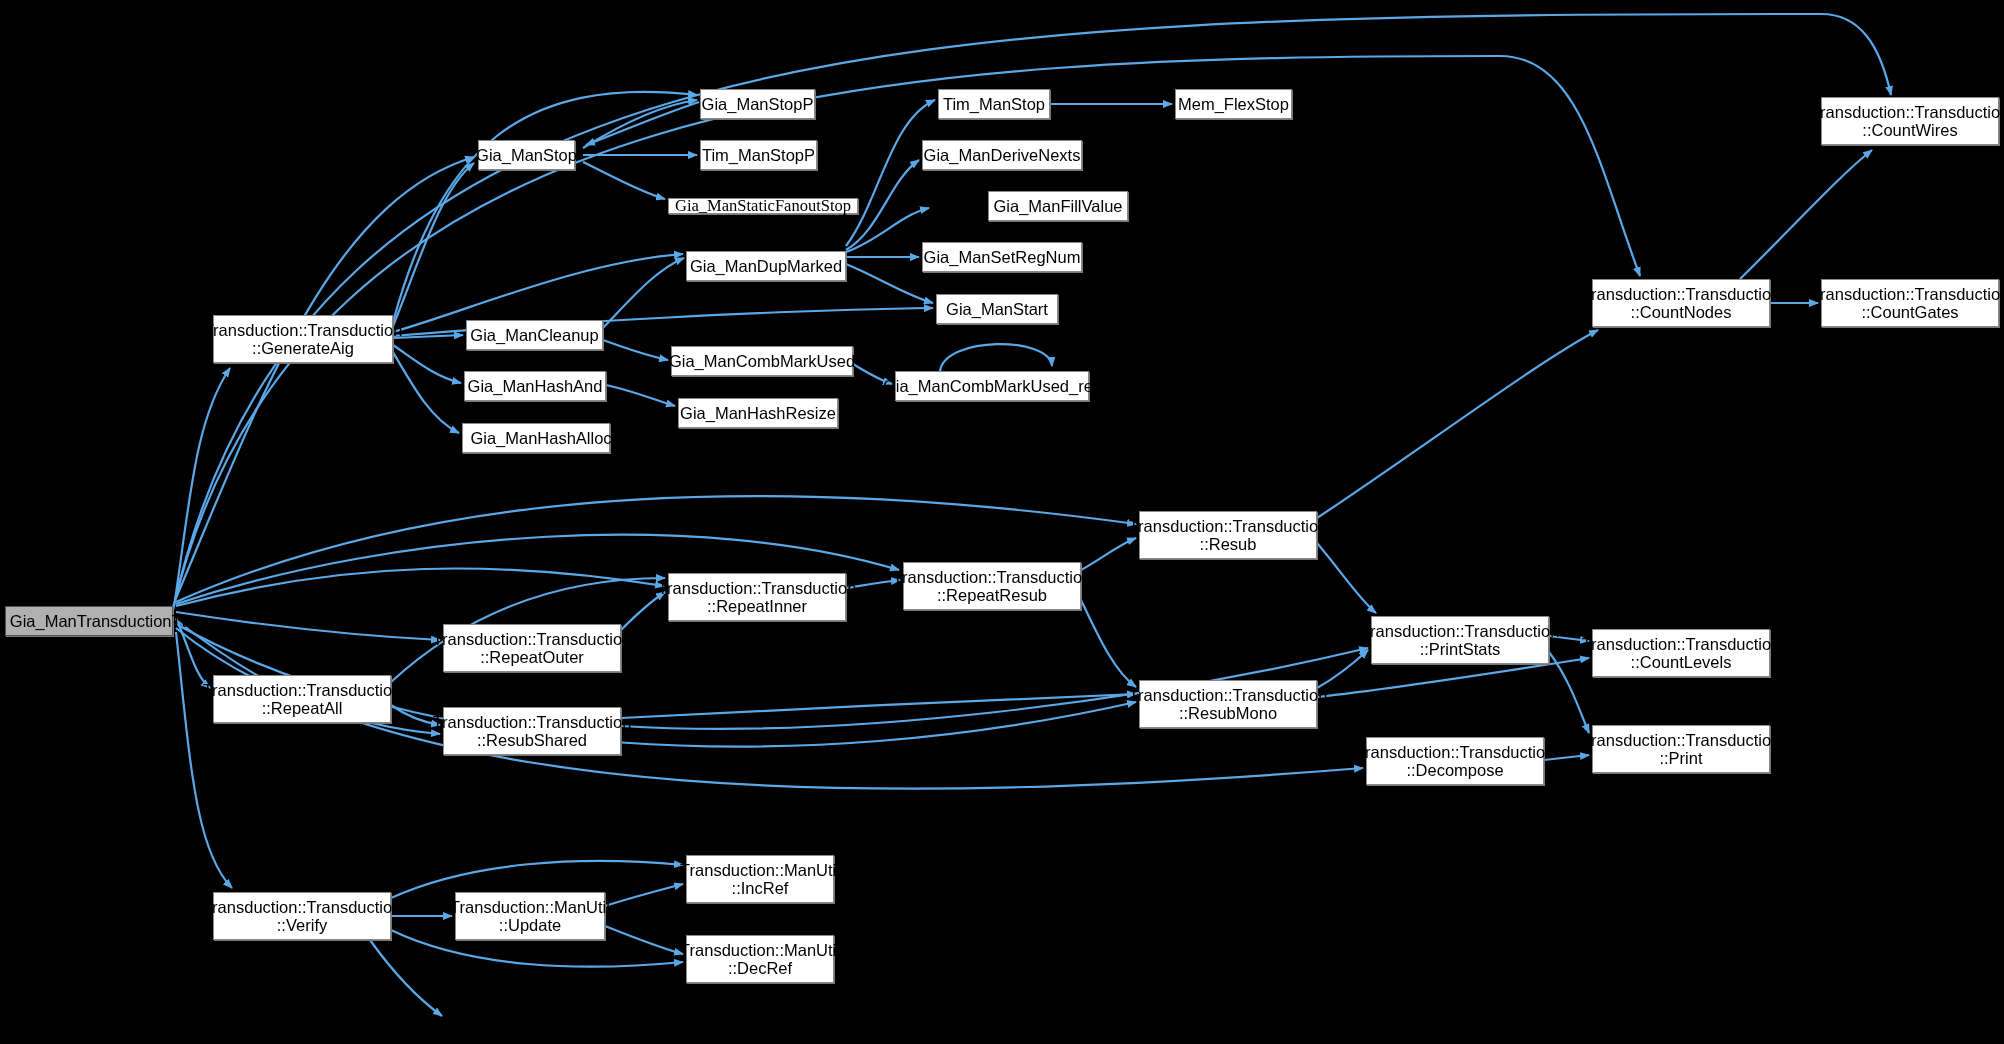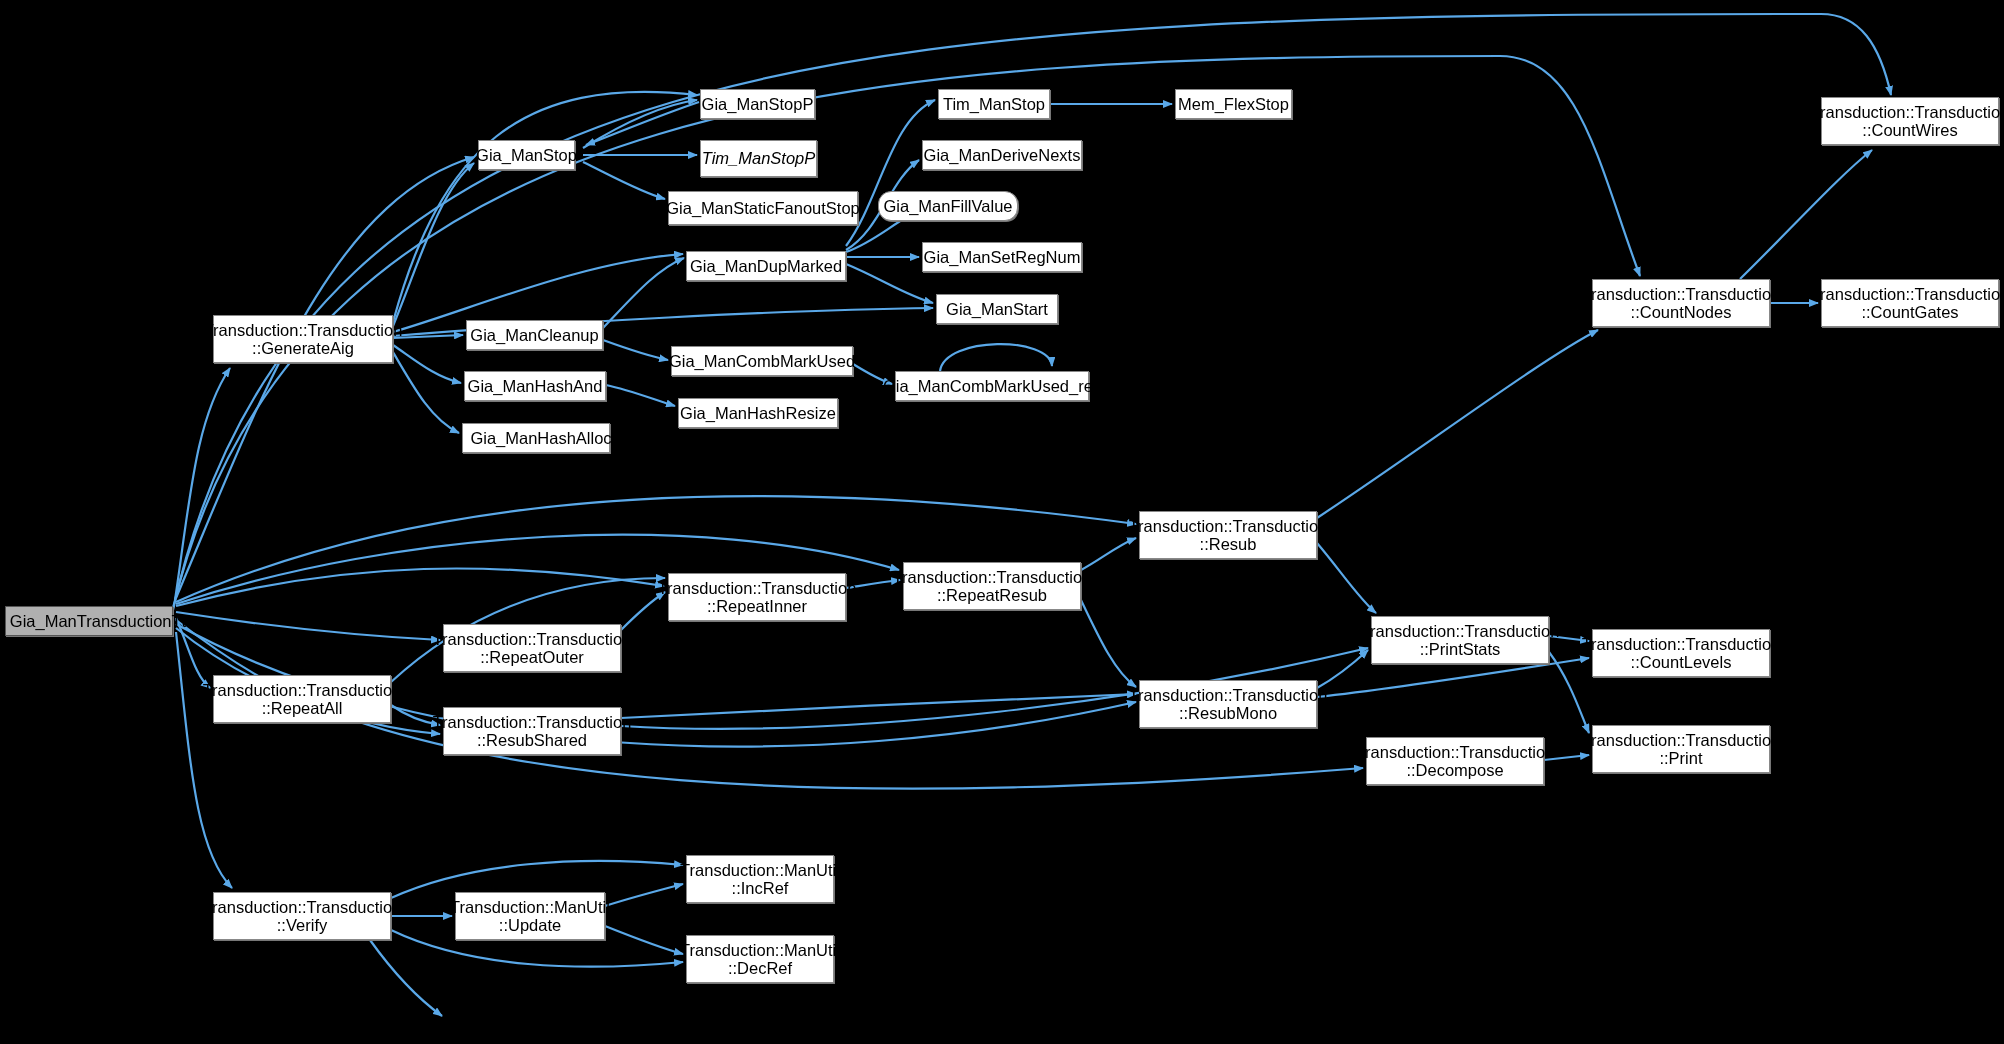--- a/index.html
+++ b/index.html
@@ -82,27 +82,27 @@
         <path d="M 605 906 C 630 898 660 890 683 884" fill="none" stroke="#5aa8e8" stroke-width="2.2" marker-end="url(#ah)"></path>
         <path d="M 605 926 C 630 936 660 948 683 954" fill="none" stroke="#5aa8e8" stroke-width="2.2" marker-end="url(#ah)"></path>
       </g>
   </svg>
   <div id="node-layer">
       <div class="node root" style="left: 5px; top: 606px; width: 168px; height: 30px; padding-left: 24px;">Gia_ManTransductionTt</div>
       <div class="node" style="left: 213px; top: 315px; width: 180px; height: 48px;">Transduction::Transduction
 ::GenerateAig</div>
       <div class="node" style="left: 478px; top: 140px; width: 97px; height: 30px;">Gia_ManStop</div>
       <div class="node" style="left: 700px; top: 89px; width: 115px; height: 30px;">Gia_ManStopP</div>
-      <div class="node" style="left: 700px; top: 140px; width: 117px; height: 37px; font-style: italic;">Tim_ManStopP</div>
-      <div class="node" style="left: 668px; top: 191px; width: 190px; height: 34px;">Gia_ManStaticFanoutStop</div>
+      <div class="node" style="left: 700px; top: 140px; width: 117px; height: 30px;">Tim_ManStopP</div>
+      <div class="node" style="left: 668px; top: 198px; width: 190px; height: 16px; font-family: Liberation Serif, serif;">Gia_ManStaticFanoutStop</div>
       <div class="node" style="left: 938px; top: 89px; width: 112px; height: 30px;">Tim_ManStop</div>
       <div class="node" style="left: 1175px; top: 89px; width: 117px; height: 30px;">Mem_FlexStop</div>
       <div class="node" style="left: 686px; top: 251px; width: 160px; height: 30px;">Gia_ManDupMarked</div>
       <div class="node" style="left: 922px; top: 140px; width: 160px; height: 30px;">Gia_ManDeriveNexts</div>
-      <div class="node" style="left: 878px; top: 191px; width: 140px; height: 30px; border-radius: 13px;">Gia_ManFillValue</div>
+      <div class="node" style="left: 988px; top: 191px; width: 140px; height: 30px;">Gia_ManFillValue</div>
       <div class="node" style="left: 922px; top: 242px; width: 160px; height: 30px;">Gia_ManSetRegNum</div>
       <div class="node" style="left: 936px; top: 294px; width: 122px; height: 30px;">Gia_ManStart</div>
       <div class="node" style="left: 466px; top: 320px; width: 137px; height: 30px;">Gia_ManCleanup</div>
       <div class="node" style="left: 671px; top: 346px; width: 182px; height: 30px;">Gia_ManCombMarkUsed</div>
       <div class="node" style="left: 895px; top: 371px; width: 194px; height: 30px;">Gia_ManCombMarkUsed_rec</div>
       <div class="node" style="left: 464px; top: 371px; width: 142px; height: 30px;">Gia_ManHashAnd</div>
       <div class="node" style="left: 678px; top: 398px; width: 160px; height: 30px;">Gia_ManHashResize</div>
       <div class="node" style="left: 462px; top: 423px; width: 148px; height: 30px; padding-left: 16px;">Gia_ManHashAlloc</div>
       <div class="node" style="left: 1821px; top: 97px; width: 178px; height: 48px;">Transduction::Transduction
 ::CountWires</div>

